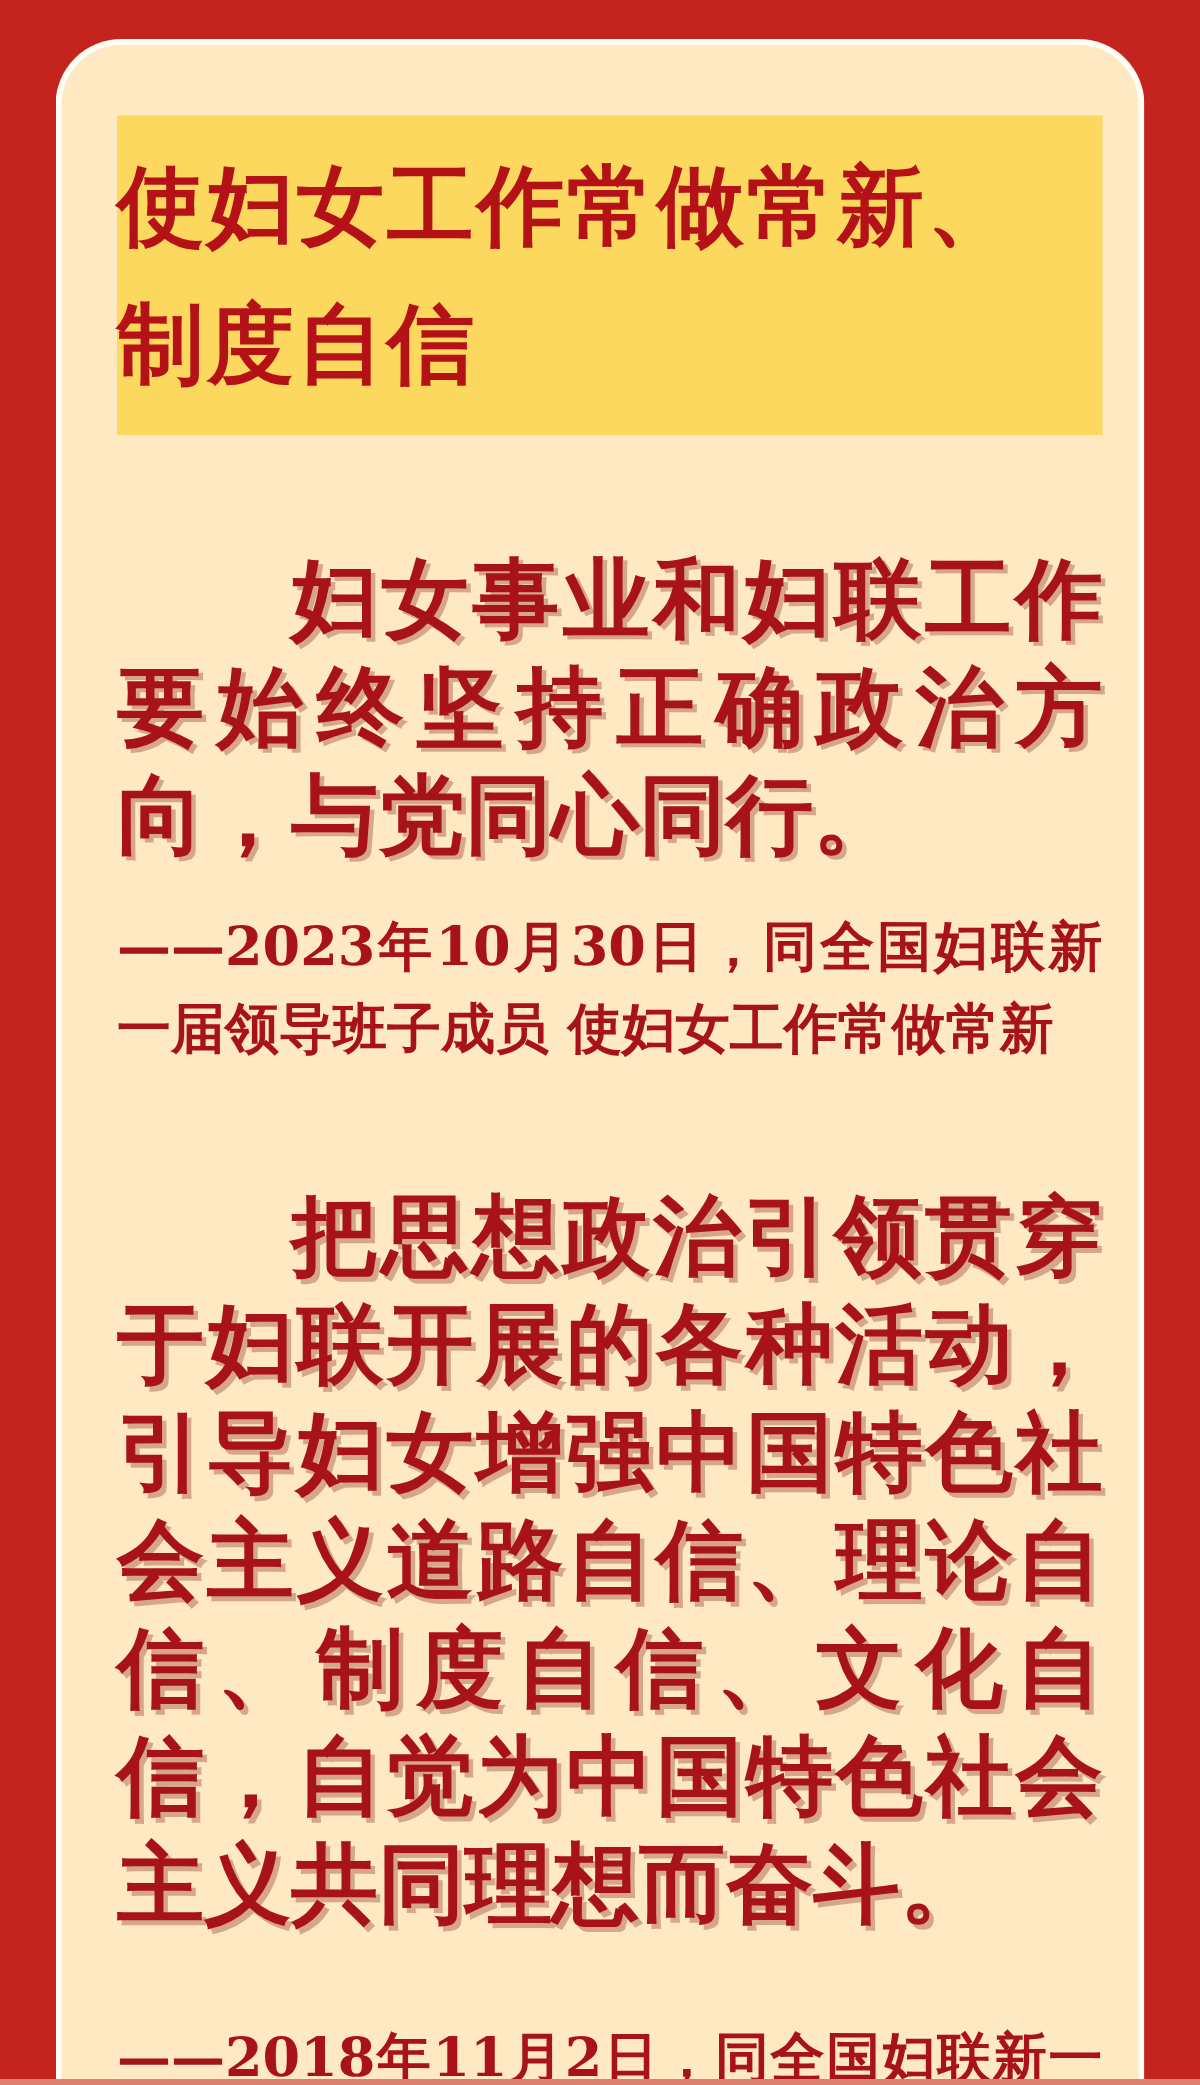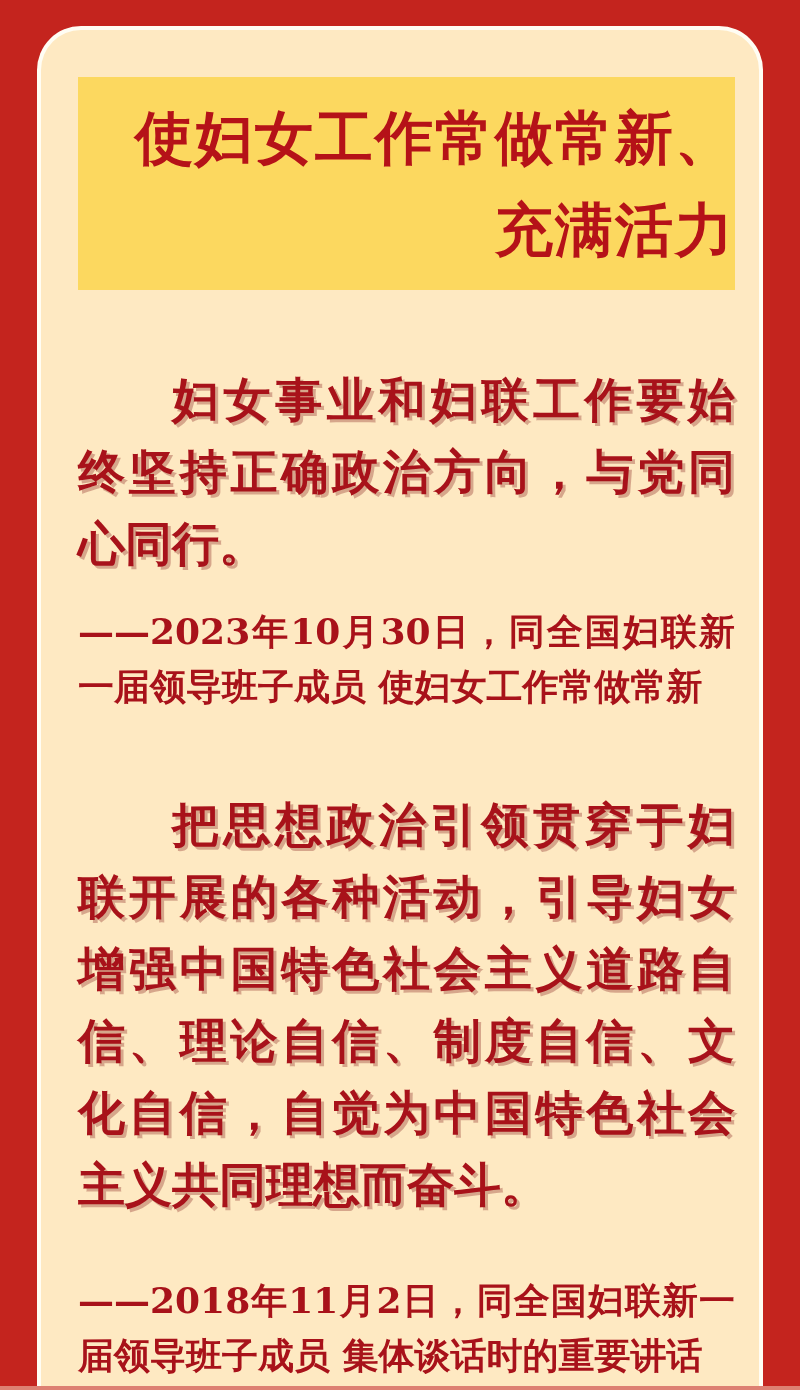--- a/index.html
+++ b/index.html
@@ -25,35 +25,35 @@
     border: 4px solid #fffdf4;
     border-bottom: none;
     border-radius: 44px 44px 0 0;
     padding: 47px 24px 0 37px;
   }
   .title-box {
     box-sizing: border-box;
     width: 657px;
     background: #fcd85f;
     padding: 15px 0 14px 0;
-    text-align: right;
+    text-align: left;
   }
   .title-line {
     font-family: "Liberation Sans", sans-serif;
     font-weight: 900;
     font-size: 58px;
     line-height: 92px;
     color: #b51218;
     letter-spacing: 2px;
   }
   .quote {
     width: 657px;
     font-family: "Liberation Serif", serif;
     font-weight: 700;
-    font-size: 47px;
+    font-size: 58px;
     line-height: 72px;
     color: #a8121a;
     text-align: justify;
     text-justify: inter-character;
     text-indent: 2em;
     margin: 0;
     text-shadow: 3px 3px 0 rgba(122, 12, 12, 0.30);
   }
   .quote-1 { margin-top: 74px; }
   .quote-2 { margin-top: 75px; font-family: Liberation Serif, serif; }
@@ -79,21 +79,21 @@
     background: #dd8072;
   }
 </style>
 </head>
 <body>
 
 <div class="card">
 
   <div class="title-box">
     <div class="title-line">使妇女工作常做常新、</div>
-    <div class="title-line">充满活力</div>
+    <div class="title-line">制度自信</div>
   </div>
 
   <p class="quote quote-1">妇女事业和妇联工作要始终坚持正确政治方向，与党同心同行。</p>
 
   <p class="source source-1">——2023年10月30日，同全国妇联新一届领导班子成员 使妇女工作常做常新</p>
 
   <p class="quote quote-2">把思想政治引领贯穿于妇联开展的各种活动，引导妇女增强中国特色社会主义道路自信、理论自信、制度自信、文化自信，自觉为中国特色社会主义共同理想而奋斗。</p>
 
   <p class="source source-2">——2018年11月2日，同全国妇联新一届领导班子成员 集体谈话时的重要讲话</p>
 

